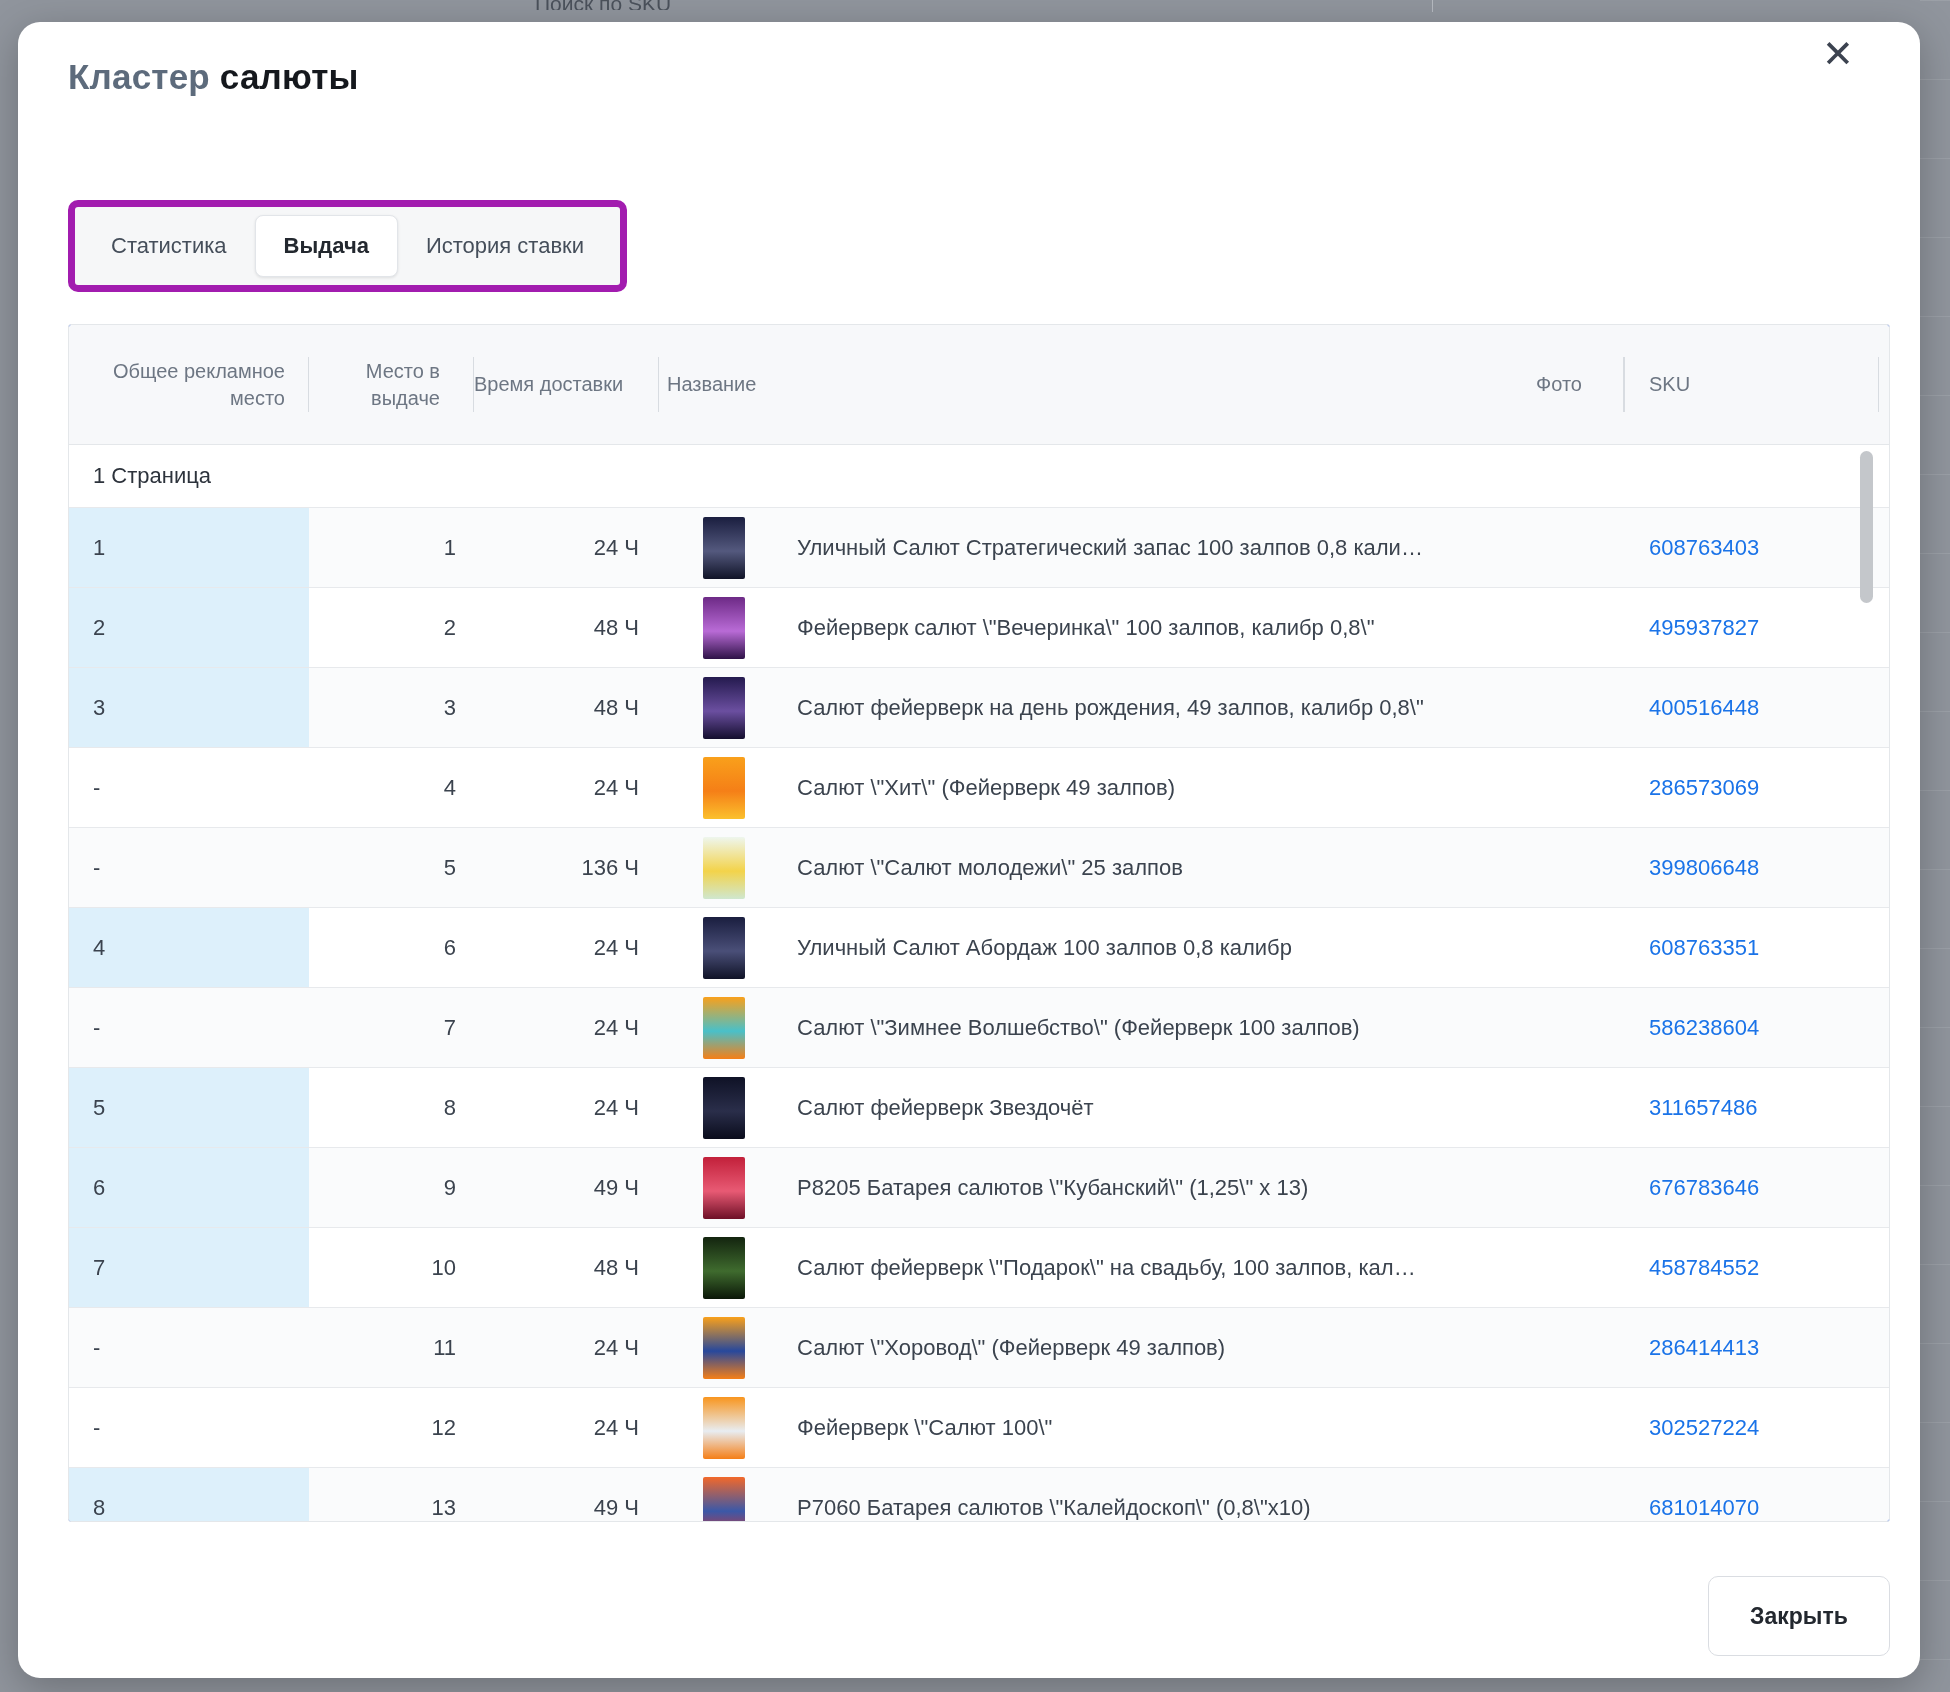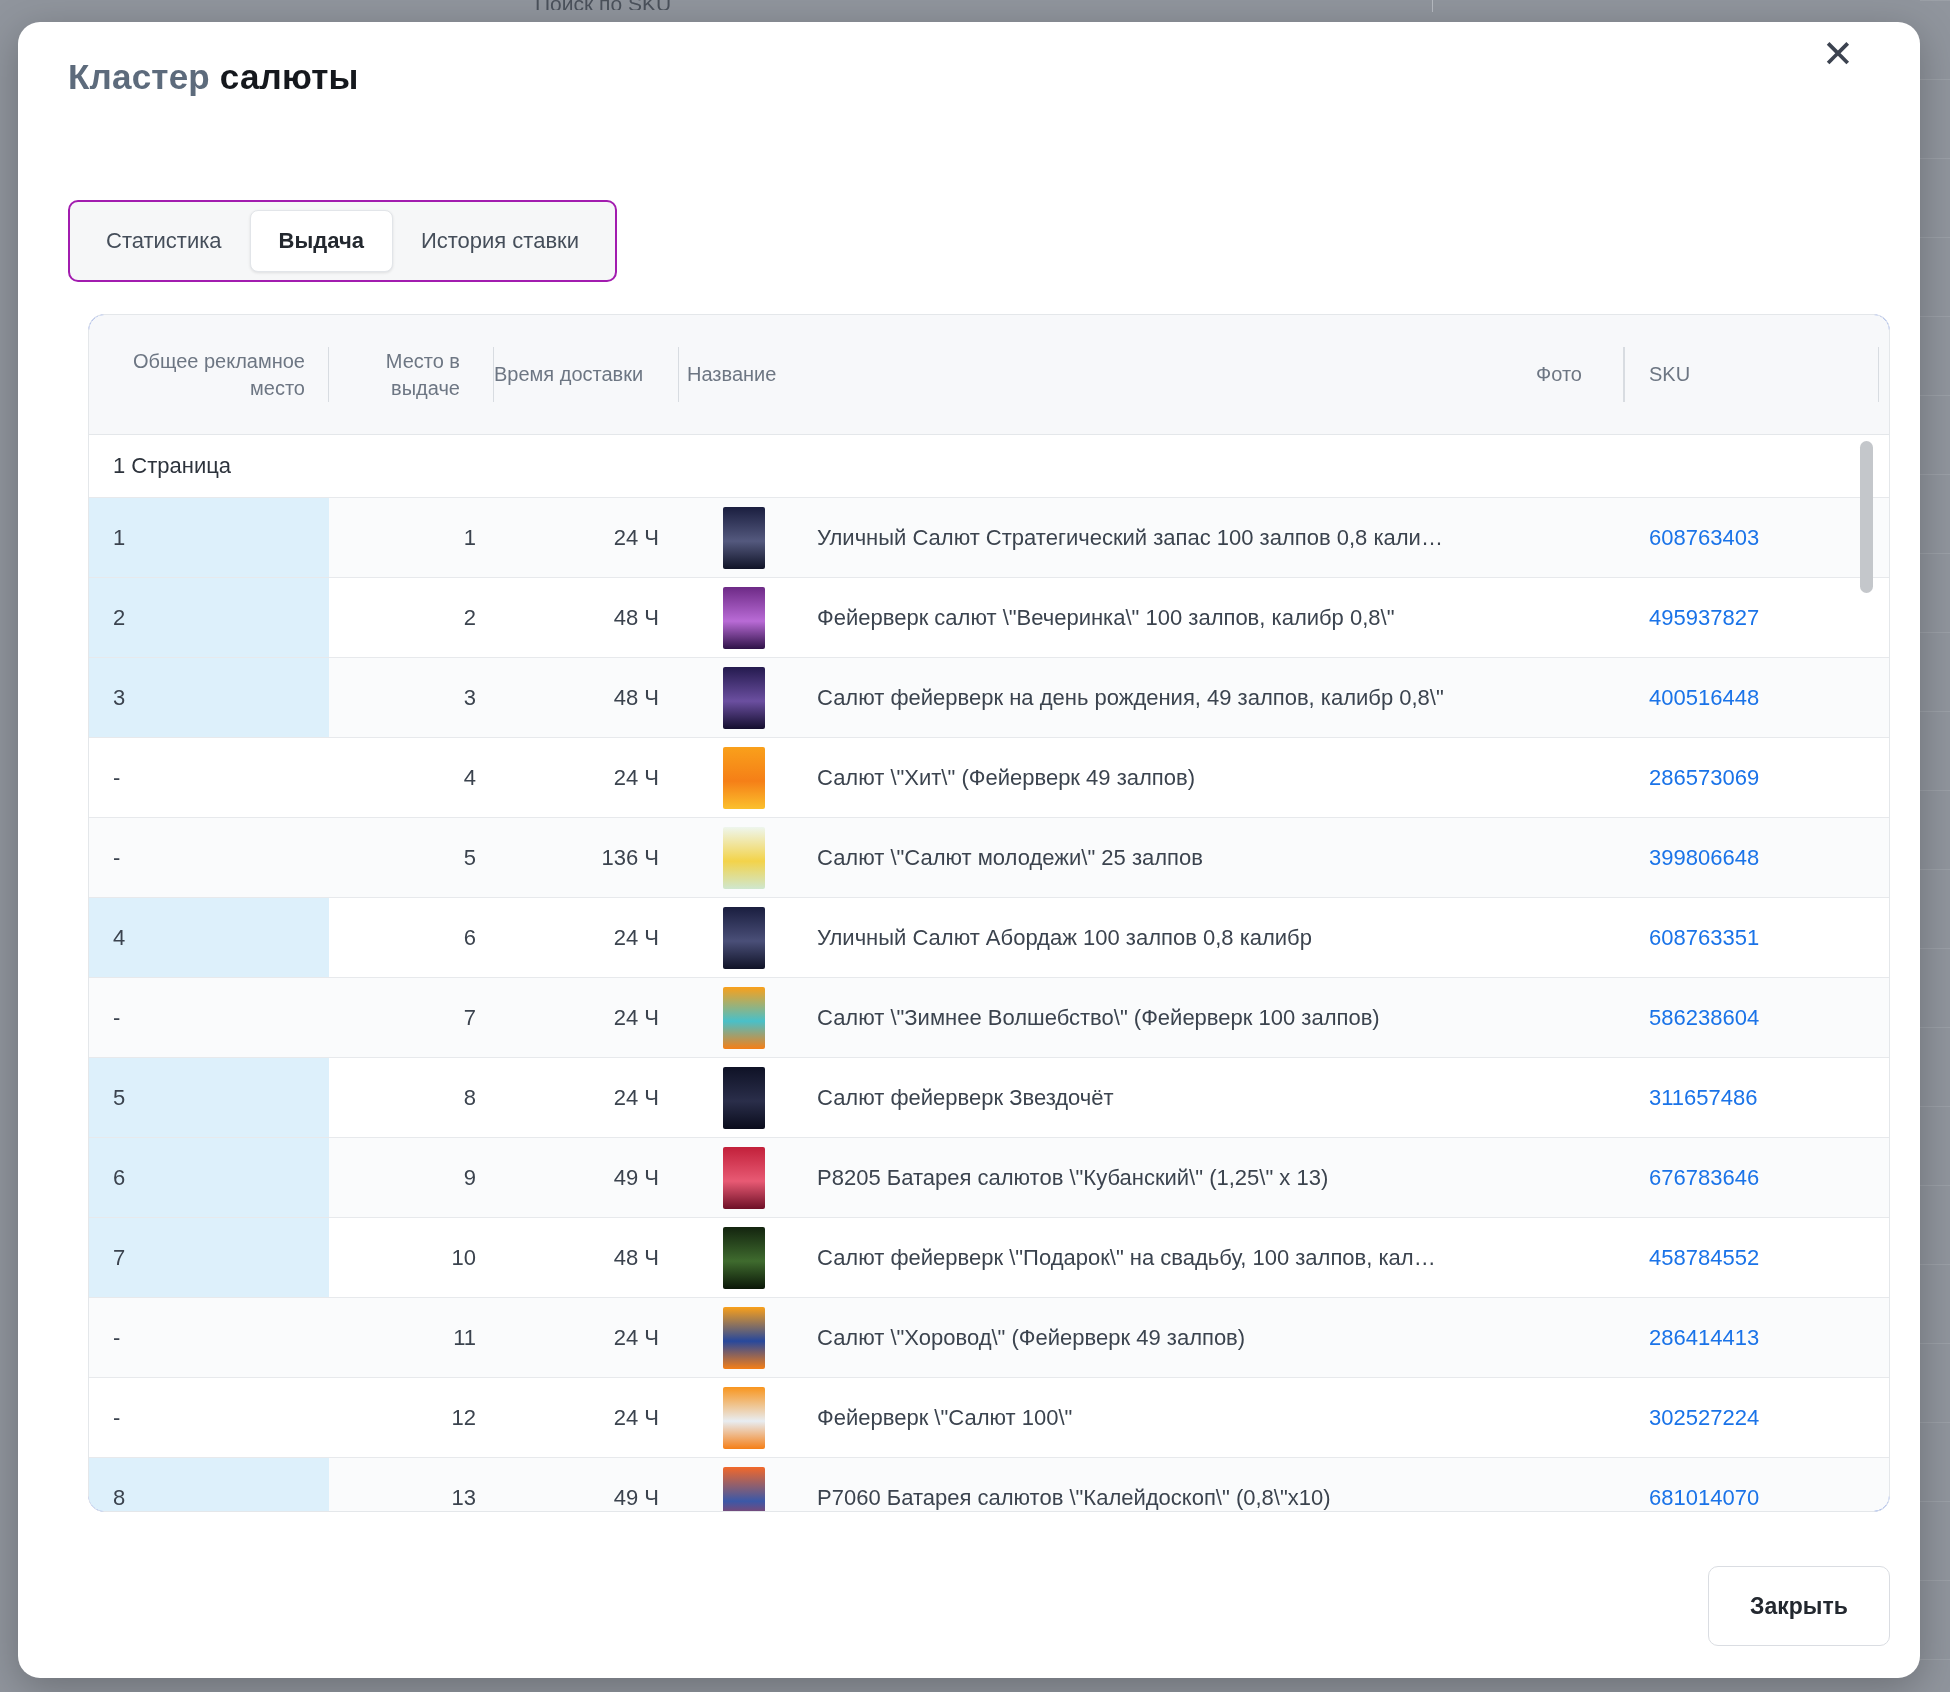--- a/index.html
+++ b/index.html
@@ -14,26 +14,26 @@
   
   .modal { position:absolute; left:18px; top:22px; width:1902px; height:1656px; background:#ffffff; border-radius:22px; padding:0 30px 0 50px; box-shadow:0 10px 40px rgba(0,0,0,.25); }
 
   .modal-header { position:relative; padding-top:34px; }
   .modal-title { font-size:35px; line-height:1.2; font-weight:700; letter-spacing:.2px; }
   .modal-title .t-prefix { color:#5d6b7c; }
   .modal-title .t-name { color:#15181d; }
   .close-btn { position:absolute; top:8px; right:28px; width:48px; height:48px; border:none; background:transparent; font-size:38px; line-height:48px; color:#3c4350; cursor:pointer; font-weight:300; }
 
   
-  .tabs { display:inline-flex; margin-top:102px; background:#f6f7f8; border:2px solid #a21caf; border-radius:10px; padding:8px; }
+  .tabs { display:inline-flex; margin-top:102px; background:#f6f7f8; border:7px solid #a21caf; border-radius:10px; padding:8px; }
   .tab { border:none; background:transparent; font-family:inherit; font-size:22px; color:#454e5a; padding:0 28px; height:62px; border-radius:8px; cursor:pointer; white-space:nowrap; }
   .tab.active { background:#ffffff; border:1px solid #e2e5e9; box-shadow:0 1px 3px rgba(0,0,0,.10); color:#23282f; font-weight:700; }
 
   
-  .table { margin-top:32px; border:1px solid #e4e7ea; border-radius:16px; overflow:hidden; background:#1d4ed8;margin-left:20px; }
+  .table { margin-top:32px; border:1px solid #e4e7ea; border-radius:3px; overflow:hidden; background:#1d4ed8; }
   .thead { display:flex; align-items:center; height:120px; background:#f7f8fa; border-bottom:1px solid #e4e7ea; color:#6d7683; font-size:20px; line-height:1.35; }
   .th { position:relative; display:flex; align-items:center; height:100%; }
   .th .divider { position:absolute; right:0; top:32px; bottom:32px; width:1px; background:#d8dce1; }
   .th-inner { width:100%; }
   .col-ad { width:240px; padding:0 24px 0 24px; }
   .col-ad .th-inner { text-align:right; }
   .col-pos { width:165px; padding-right:34px; }
   .col-pos .th-inner { text-align:right; }
   .col-del { width:185px; padding-right:20px; }
   .col-del .th-inner { text-align:left; }

